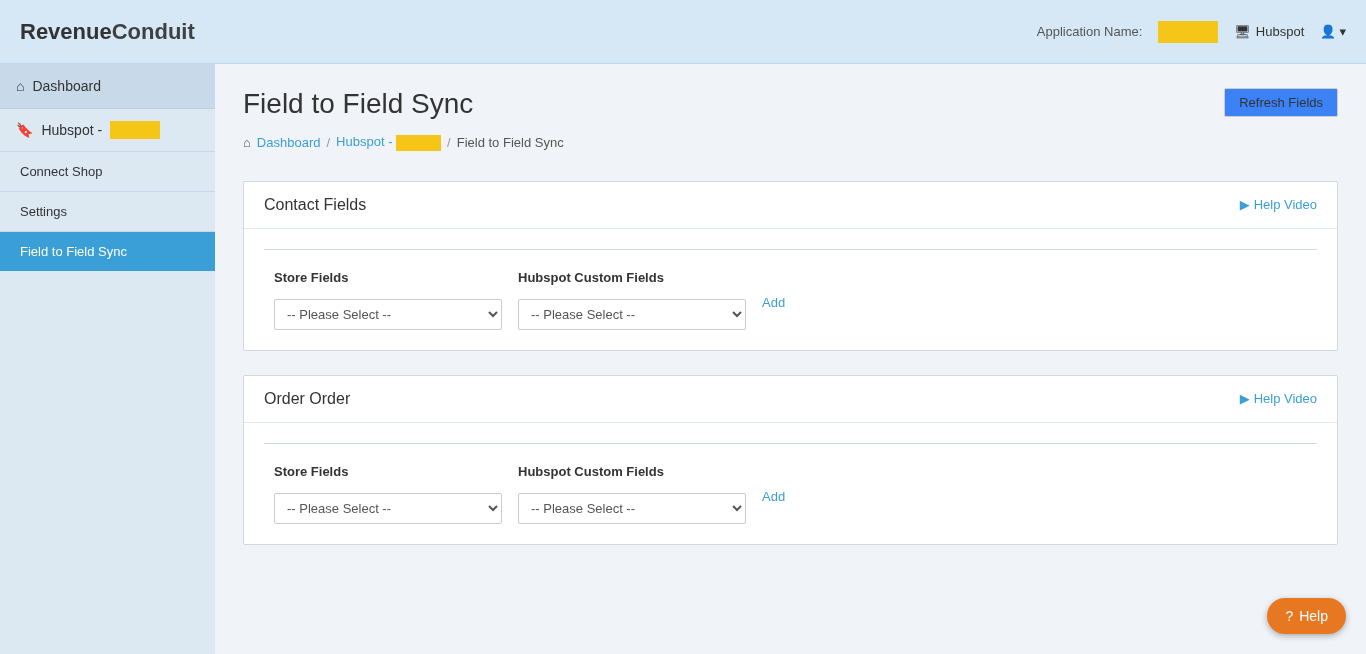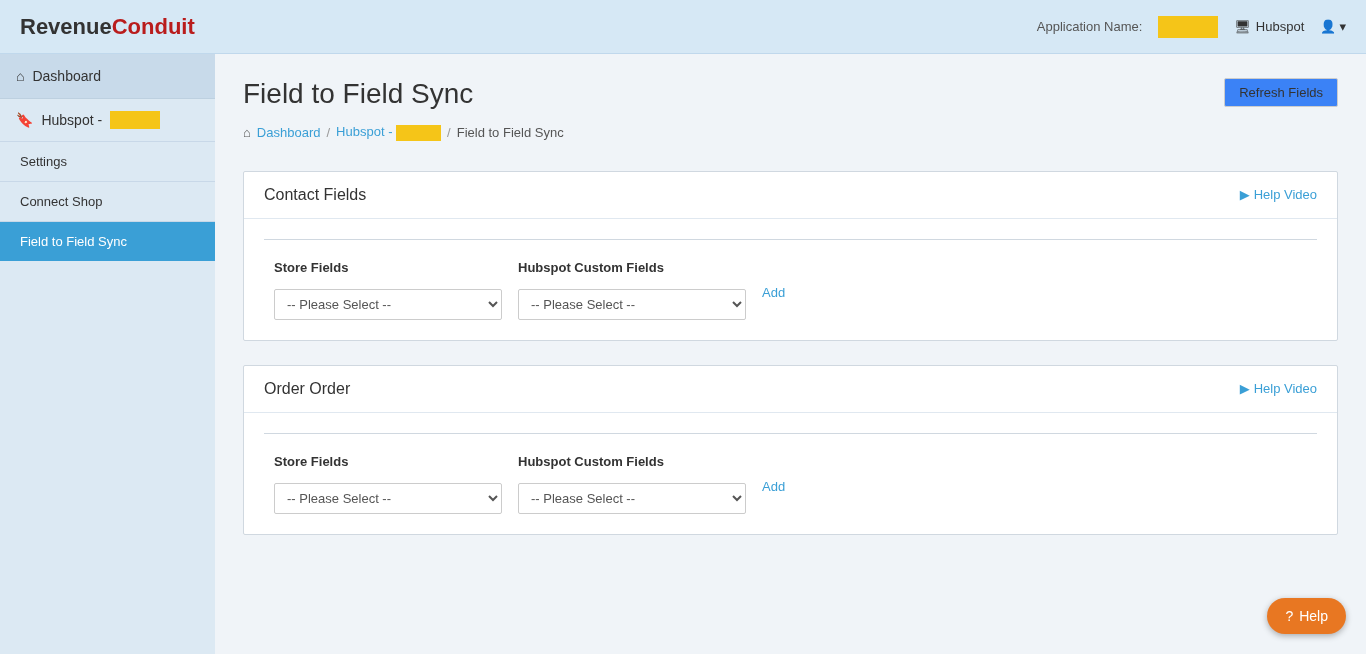--- a/index.html
+++ b/index.html
@@ -1,35 +1,35 @@
 <!DOCTYPE html>
 <html><head>
   <meta charset="utf-8">
   <style>
     * { box-sizing: border-box; margin: 0; padding: 0; }
     body { font-family: Arial, Helvetica, sans-serif; font-size: 14px; background: #f0f4f8; }
 
     
     .header {
       background: #d6e8f5;
-      height: 54px;
+      height: 64px;
       display: flex;
       align-items: center;
       padding: 12px 20px;
       justify-content: space-between;
       border-bottom: 1px solid #c0d8ec;
     }
     .header-logo {
       display: flex;
       align-items: center;
       font-size: 22px;
       font-weight: bold;
     }
     .logo-revenue { color: #333; }
-    .logo-conduit { color: #b91c1c; }
+    .logo-conduit { color: #404040; }
     .header-right {
       display: flex;
       align-items: center;
       gap: 16px;
     }
     .app-name-label { color: #555; font-size: 13px; }
     .app-name-box {
       background: #f5c518;
       width: 60px;
       height: 22px;
@@ -282,24 +282,24 @@
       <span>⌂</span>
       <span>Dashboard</span>
     </div>
     <div class="sidebar-hubspot">
       <span>🔖</span>
       <span>Hubspot -</span>
       <span class="hubspot-badge"></span>
     </div>
     <div class="sidebar-nav">
       <div class="sidebar-item">
+        <span>Connect Shop</span>
+      </div>
+      <div class="sidebar-item">
         <span>Settings</span>
-      </div>
-      <div class="sidebar-item">
-        <span>Connect Shop</span>
       </div>
       <div class="sidebar-item active">
         <span>Field to Field Sync</span>
       </div>
     </div>
   </nav>
 
   <main class="main">
     <div class="top-actions">
       <div>

